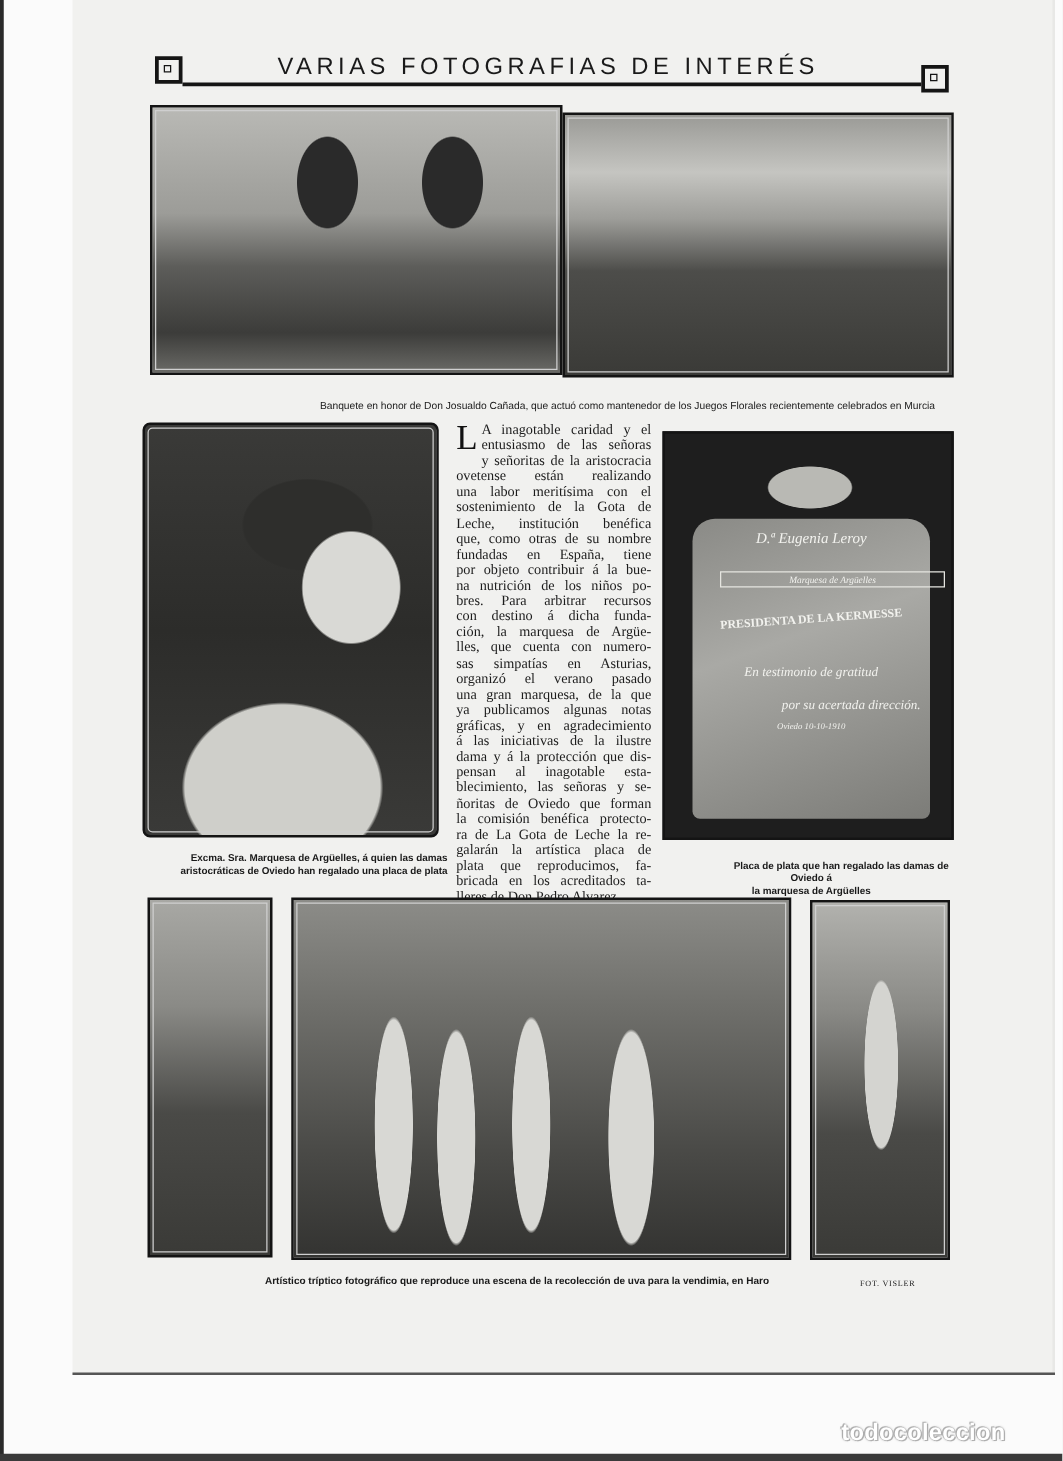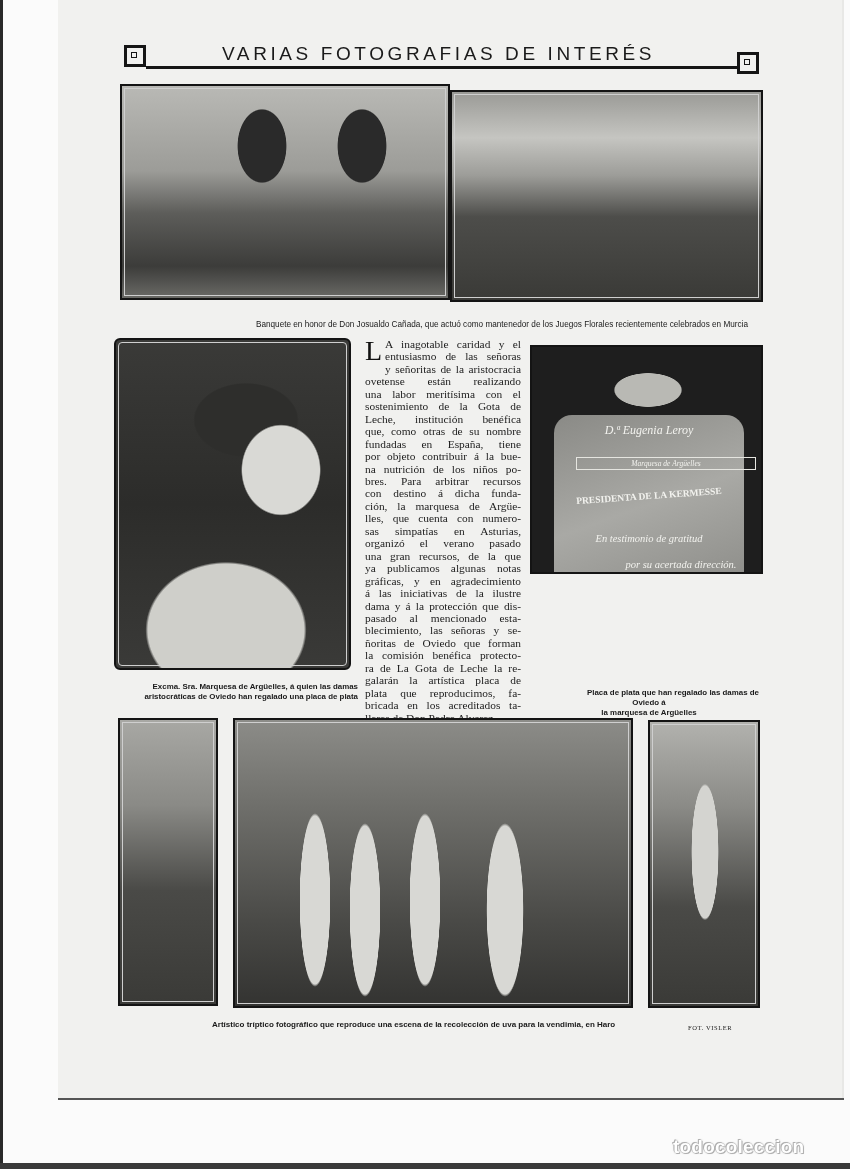--- a/index.html
+++ b/index.html
@@ -56,21 +56,21 @@
   }
   .ph-portrait {
     left: 114px; top: 338px; width: 237px; height: 332px; border-radius: 6px;
     background:
       radial-gradient(ellipse 70px 80px at 165px 130px, #d9d9d5 55%, transparent 57%),
       radial-gradient(ellipse 85px 60px at 130px 80px, #2e2e2c 60%, transparent 62%),
       radial-gradient(ellipse 130px 110px at 110px 290px, #cfcfca 60%, transparent 62%),
       linear-gradient(180deg, #3a3a38 0%, #2c2c2a 50%, #3a3a38 100%);
   }
   .ph-plaque {
-    left: 530px; top: 345px; width: 233px; height: 229px;
+    left: 530px; top: 345px; width: 233px; height: 327px;
     background:
       linear-gradient(180deg, transparent 0%, transparent 8%, #1e1e1e 8%),
       #1e1e1e;
   }
   .plaque-shield {
     position: absolute; left: 22px; top: 68px; width: 190px; height: 240px;
     background: linear-gradient(160deg, #8a8a86 0%, #a9a9a5 40%, #7c7c78 100%);
     border-radius: 18px 18px 6px 6px;
   }
   .plaque-crown {
@@ -173,26 +173,26 @@
   <span class="line">que, como otras de su nombre</span>
   <span class="line">fundadas en España, tiene</span>
   <span class="line">por objeto contribuir á la bue-</span>
   <span class="line">na nutrición de los niños po-</span>
   <span class="line">bres. Para arbitrar recursos</span>
   <span class="line">con destino á dicha funda-</span>
   <span class="line">ción, la marquesa de Argüe-</span>
   <span class="line">lles, que cuenta con numero-</span>
   <span class="line">sas simpatías en Asturias,</span>
   <span class="line">organizó el verano pasado</span>
-  <span class="line">una gran recursos, de la que</span>
+  <span class="line">una gran marquesa, de la que</span>
   <span class="line">ya publicamos algunas notas</span>
   <span class="line">gráficas, y en agradecimiento</span>
   <span class="line">á las iniciativas de la ilustre</span>
   <span class="line">dama y á la protección que dis-</span>
-  <span class="line">pasado al mencionado esta-</span>
+  <span class="line">pensan al inagotable esta-</span>
   <span class="line">blecimiento, las señoras y se-</span>
   <span class="line">ñoritas de Oviedo que forman</span>
   <span class="line">la comisión benéfica protecto-</span>
   <span class="line">ra de La Gota de Leche la re-</span>
   <span class="line">galarán la artística placa de</span>
   <span class="line">plata que reproducimos, fa-</span>
   <span class="line">bricada en los acreditados ta-</span>
   <span class="line last">lleres de Don Pedro Alvarez.</span>
 </div>
 

